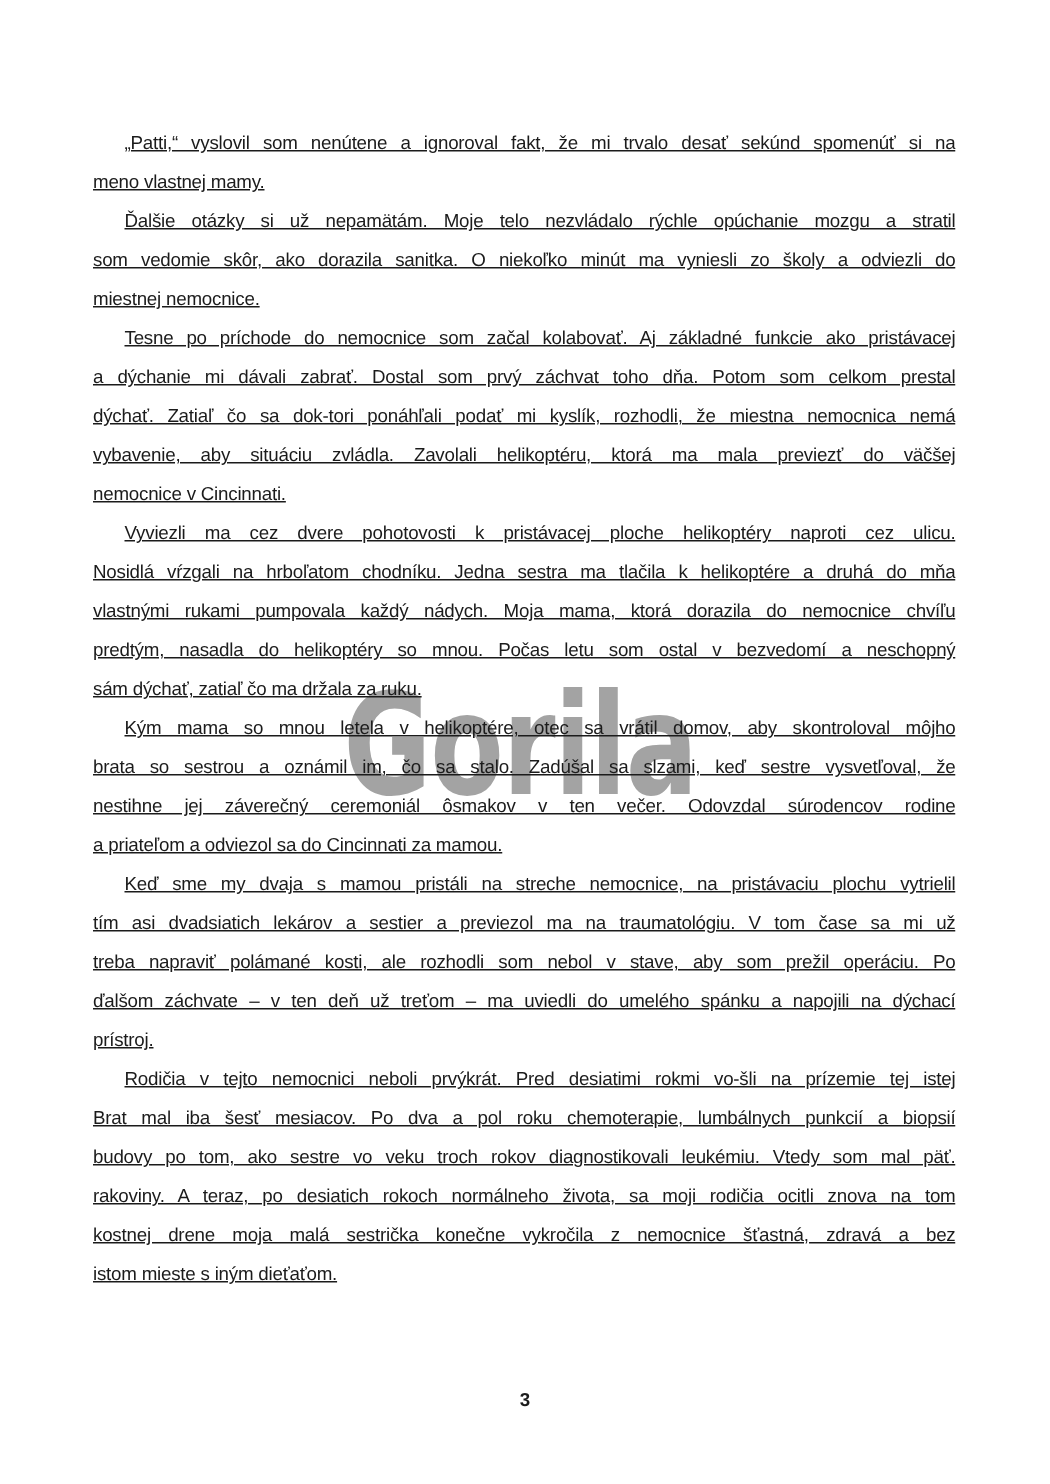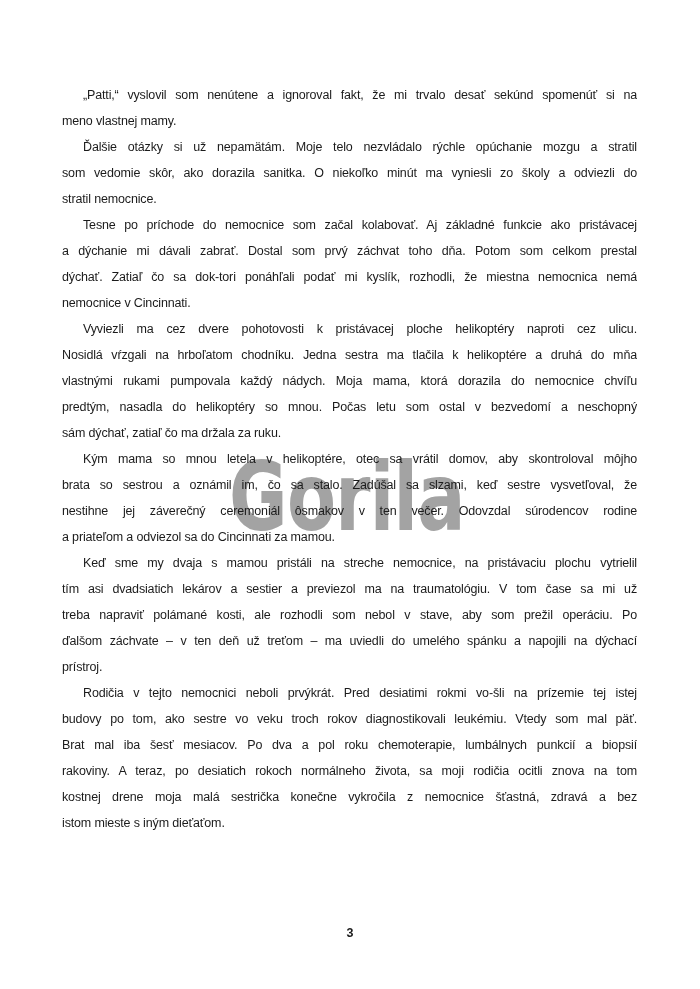--- a/index.html
+++ b/index.html
@@ -31,20 +31,21 @@
     white-space: nowrap;
   }
   .text-body {
     position: absolute;
     left: 62px;
     top: 82px;
     width: 575px;
     z-index: 1;
     font-size: 12.5px;
     letter-spacing: -0.15px;
+    text-decoration: underline;
   }
   .line {
     height: 26px;
     line-height: 26px;
     text-align: justify;
     text-align-last: justify;
     overflow: hidden;
   }
   .line.first { text-indent: 21px; }
   .line.last  { text-align-last: left; }
@@ -62,40 +63,41 @@
 </head>
 <body>
 
 <div class="page" style="background: rgb(255, 255, 255); color: rgb(27, 27, 27);">
   <div class="watermark" style="color: rgb(163, 163, 163);">Gorila</div>
   <div class="text-body">
       <div class="line first">„Patti,“ vyslovil som nenútene a ignoroval fakt, že mi trvalo desať sekúnd spomenúť si na</div>
       <div class="line last">meno vlastnej mamy.</div>
       <div class="line first">Ďalšie otázky si už nepamätám. Moje telo nezvládalo rýchle opúchanie mozgu a stratil</div>
       <div class="line">som vedomie skôr, ako dorazila sanitka. O niekoľko minút ma vyniesli zo školy a odviezli do</div>
-      <div class="line last">stratil nemocnice.</div>
+      <div class="line last">miestnej nemocnice.</div>
       <div class="line first">Tesne po príchode do nemocnice som začal kolabovať. Aj základné funkcie ako pristávacej</div>
       <div class="line">a dýchanie mi dávali zabrať. Dostal som prvý záchvat toho dňa. Potom som celkom prestal</div>
       <div class="line">dýchať. Zatiaľ čo sa dok-tori ponáhľali podať mi kyslík, rozhodli, že miestna nemocnica nemá</div>
+      <div class="line">vybavenie, aby situáciu zvládla. Zavolali helikoptéru, ktorá ma mala previezť do väčšej</div>
       <div class="line last">nemocnice v Cincinnati.</div>
       <div class="line first">Vyviezli ma cez dvere pohotovosti k pristávacej ploche helikoptéry naproti cez ulicu.</div>
       <div class="line">Nosidlá vŕzgali na hrboľatom chodníku. Jedna sestra ma tlačila k helikoptére a druhá do mňa</div>
       <div class="line">vlastnými rukami pumpovala každý nádych. Moja mama, ktorá dorazila do nemocnice chvíľu</div>
       <div class="line">predtým, nasadla do helikoptéry so mnou. Počas letu som ostal v bezvedomí a neschopný</div>
       <div class="line last">sám dýchať, zatiaľ čo ma držala za ruku.</div>
       <div class="line first">Kým mama so mnou letela v helikoptére, otec sa vrátil domov, aby skontroloval môjho</div>
       <div class="line">brata so sestrou a oznámil im, čo sa stalo. Zadúšal sa slzami, keď sestre vysvetľoval, že</div>
       <div class="line">nestihne jej záverečný ceremoniál ôsmakov v ten večer. Odovzdal súrodencov rodine</div>
       <div class="line last">a priateľom a odviezol sa do Cincinnati za mamou.</div>
       <div class="line first">Keď sme my dvaja s mamou pristáli na streche nemocnice, na pristávaciu plochu vytrielil</div>
       <div class="line">tím asi dvadsiatich lekárov a sestier a previezol ma na traumatológiu. V tom čase sa mi už</div>
       <div class="line">treba napraviť polámané kosti, ale rozhodli som nebol v stave, aby som prežil operáciu. Po</div>
       <div class="line">ďalšom záchvate – v ten deň už treťom – ma uviedli do umelého spánku a napojili na dýchací</div>
       <div class="line last">prístroj.</div>
       <div class="line first">Rodičia v tejto nemocnici neboli prvýkrát. Pred desiatimi rokmi vo-šli na prízemie tej istej</div>
+      <div class="line">Brat mal iba šesť mesiacov. Po dva a pol roku chemoterapie, lumbálnych punkcií a biopsií</div>
       <div class="line">budovy po tom, ako sestre vo veku troch rokov diagnostikovali leukémiu. Vtedy som mal päť.</div>
-      <div class="line">Brat mal iba šesť mesiacov. Po dva a pol roku chemoterapie, lumbálnych punkcií a biopsií</div>
       <div class="line">rakoviny. A teraz, po desiatich rokoch normálneho života, sa moji rodičia ocitli znova na tom</div>
       <div class="line">kostnej drene moja malá sestrička konečne vykročila z nemocnice šťastná, zdravá a bez</div>
       <div class="line last">istom mieste s iným dieťaťom.</div>
     </div>
   <div class="page-number">3</div>
 </div>
 
 </body></html>

